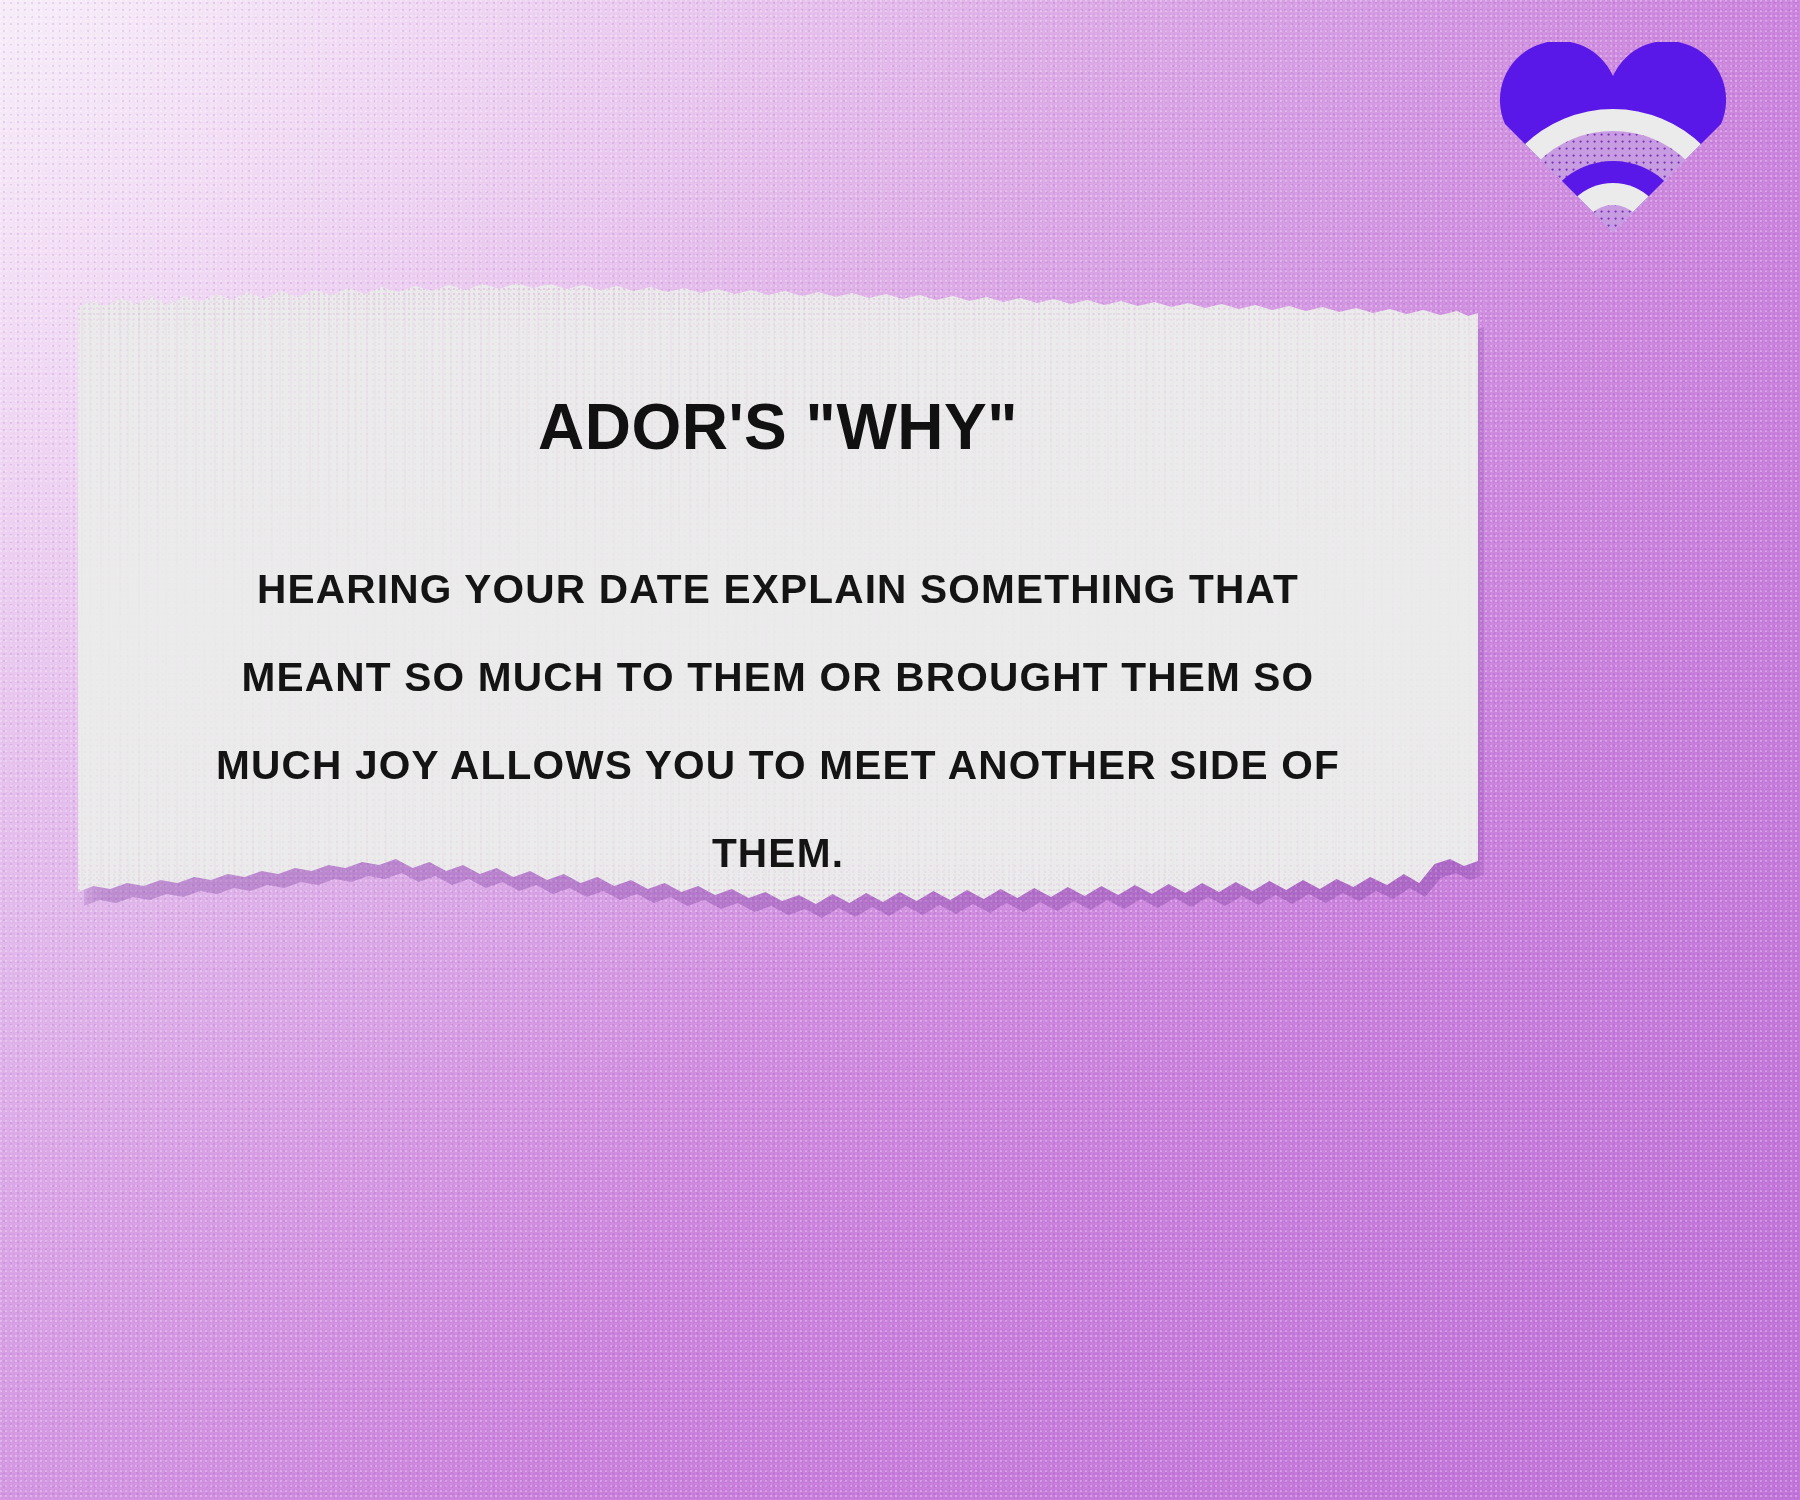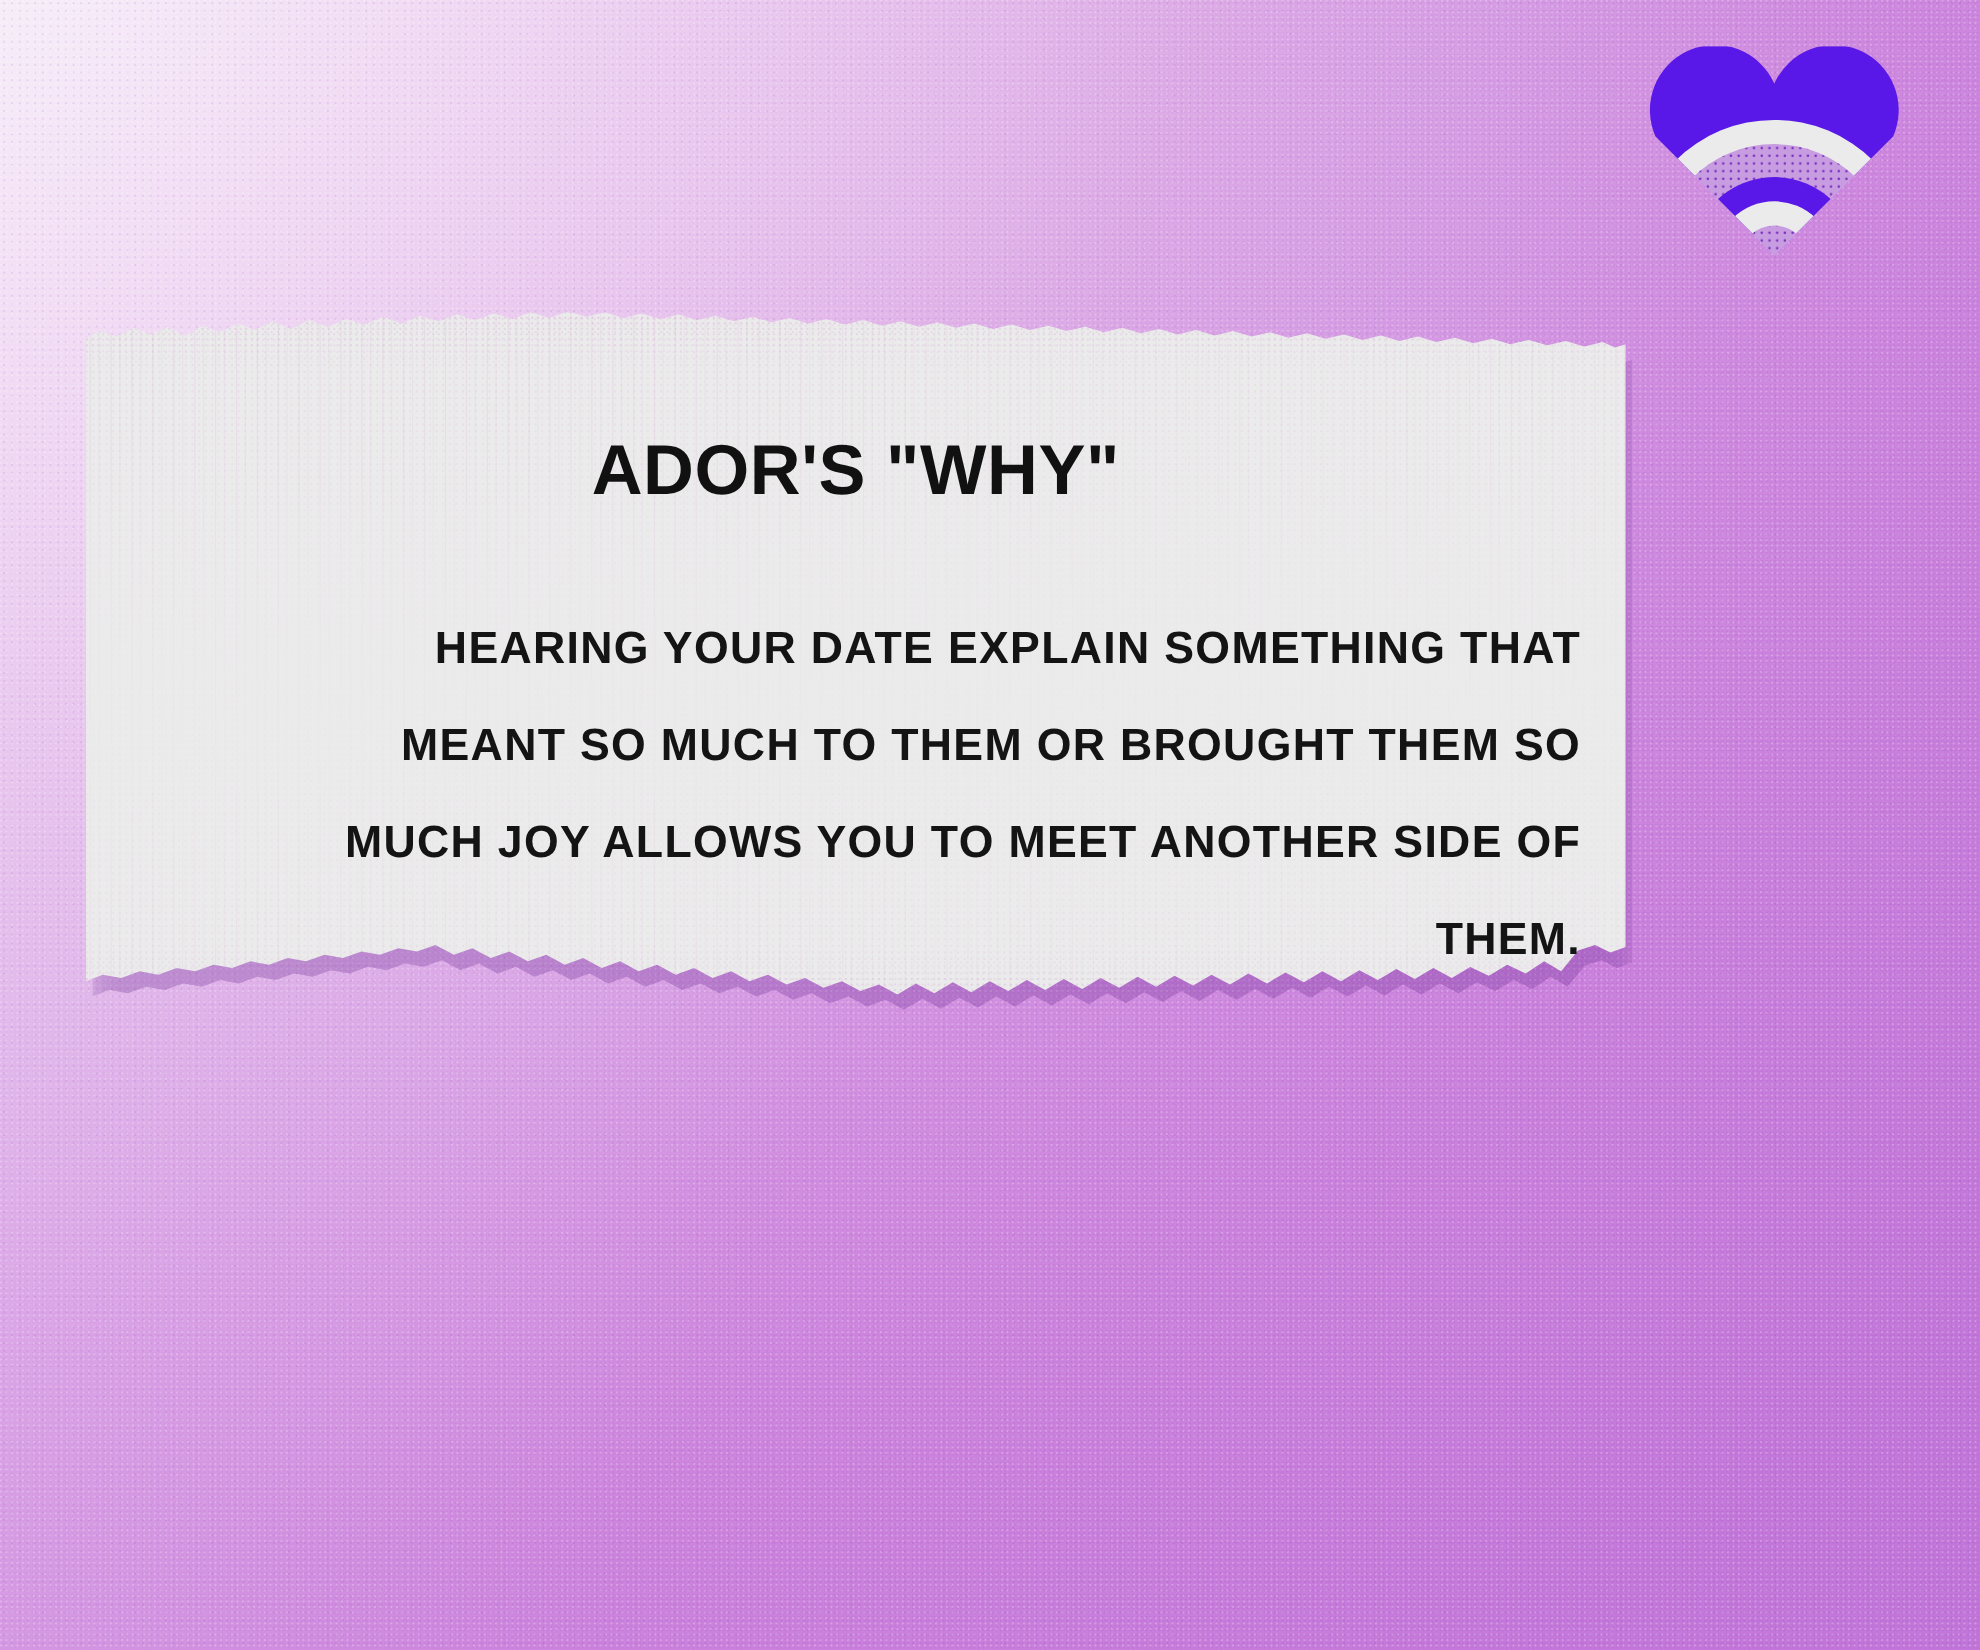--- a/index.html
+++ b/index.html
@@ -183,21 +183,21 @@
     letter-spacing: 0.5px;
     color: #111111;
     line-height: 1;
     white-space: nowrap;
   }
   #card-body {
     position: absolute;
     left: 34px;
     right: 34px;
     top: 262px;
-    text-align: right;
+    text-align: center;
     color: #141414;
   }
   #card-body .bline {
     font-size: 41px;
     font-weight: bold;
     letter-spacing: 1.2px;
     line-height: 88px;
     white-space: nowrap;
     transform: scaleX(0.99);
   }

